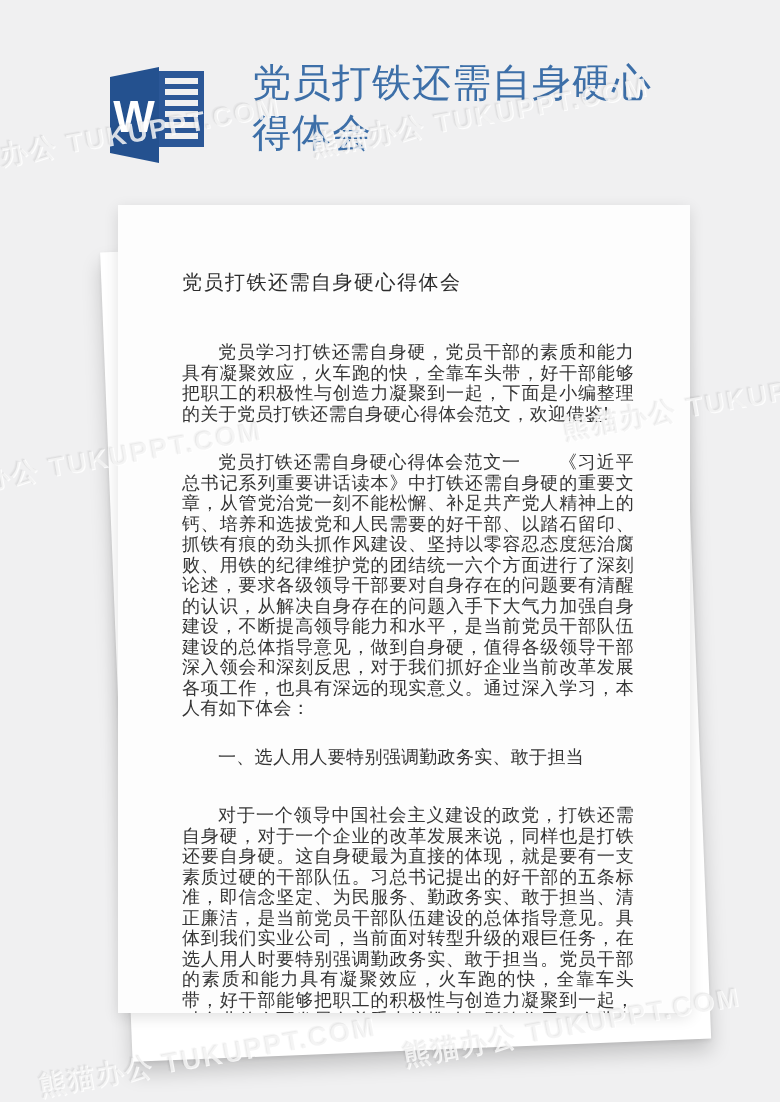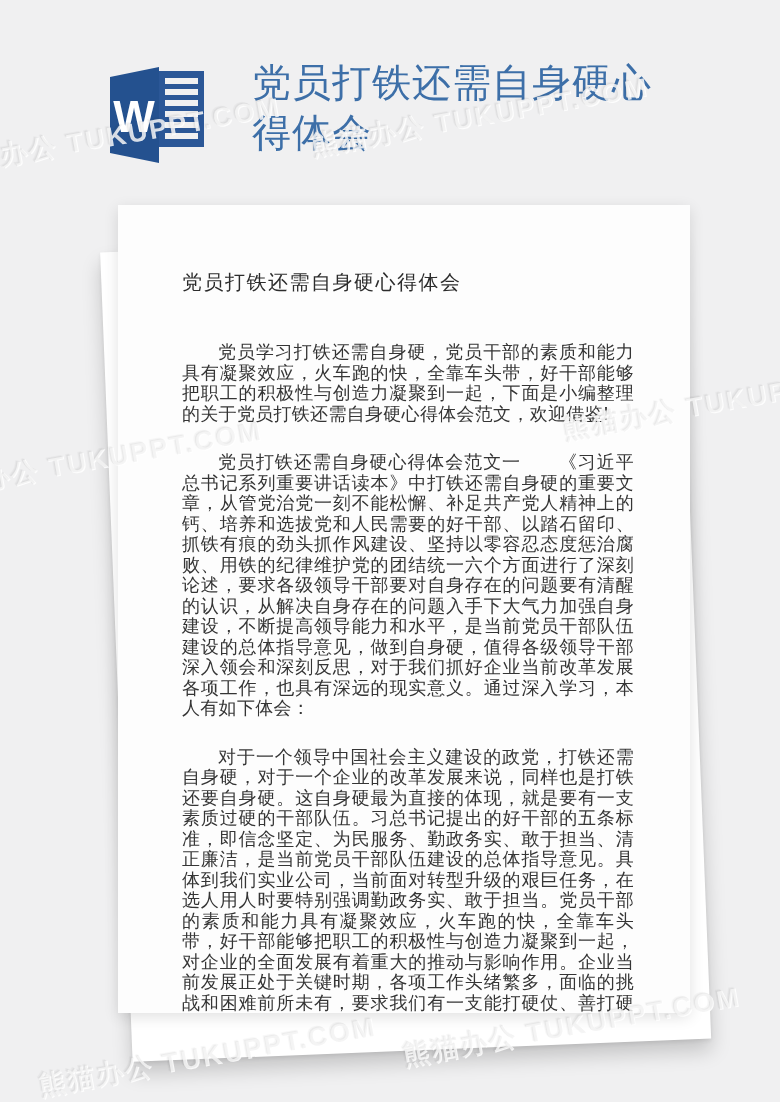--- a/index.html
+++ b/index.html
@@ -129,17 +129,18 @@
 
   <div class="header-title">党员打铁还需自身硬心得体会</div>
 
   <div class="page-back"></div>
 
   <div class="page-main">
     <div class="doc-title">党员打铁还需自身硬心得体会</div>
     <div>
         <div class="doc-para">党员学习打铁还需自身硬，党员干部的素质和能力具有凝聚效应，火车跑的快，全靠车头带，好干部能够把职工的积极性与创造力凝聚到一起，下面是小编整理的关于党员打铁还需自身硬心得体会范文，欢迎借鉴!</div>
         <div class="doc-para">党员打铁还需自身硬心得体会范文一　　《习近平总书记系列重要讲话读本》中打铁还需自身硬的重要文章，从管党治党一刻不能松懈、补足共产党人精神上的钙、培养和选拔党和人民需要的好干部、以踏石留印、抓铁有痕的劲头抓作风建设、坚持以零容忍态度惩治腐败、用铁的纪律维护党的团结统一六个方面进行了深刻论述，要求各级领导干部要对自身存在的问题要有清醒的认识，从解决自身存在的问题入手下大气力加强自身建设，不断提高领导能力和水平，是当前党员干部队伍建设的总体指导意见，做到自身硬，值得各级领导干部深入领会和深刻反思，对于我们抓好企业当前改革发展各项工作，也具有深远的现实意义。通过深入学习，本人有如下体会：</div>
+        <div class="doc-heading">一、选人用人要特别强调勤政务实、敢于担当</div>
         <div class="doc-para">对于一个领导中国社会主义建设的政党，打铁还需自身硬，对于一个企业的改革发展来说，同样也是打铁还要自身硬。这自身硬最为直接的体现，就是要有一支素质过硬的干部队伍。习总书记提出的好干部的五条标准，即信念坚定、为民服务、勤政务实、敢于担当、清正廉洁，是当前党员干部队伍建设的总体指导意见。具体到我们实业公司，当前面对转型升级的艰巨任务，在选人用人时要特别强调勤政务实、敢于担当。党员干部的素质和能力具有凝聚效应，火车跑的快，全靠车头带，好干部能够把职工的积极性与创造力凝聚到一起，对企业的全面发展有着重大的推动与影响作用。企业当前发展正处于关键时期，各项工作头绪繁多，面临的挑战和困难前所未有，要求我们有一支能打硬仗、善打硬仗的队伍。因此一方面要把两级班子建设摆在更加突出和重要的位置，着力打造学习型班子，全面提升两级班子的决策水平和领导能力。另一方面必须要建立良好的选贤用能的机制，把勤勉敬业、求真务实、真抓实干、精益求精的人才选拔出来放到重要岗位，把坚持原则、认真负责，面对矛盾敢于迎难而上，面对危机敢于挺身而出，面对失误敢于承担责任，面对歪风邪气敢</div>
       </div>
   </div>
 
 </div>
 
 </body></html>

